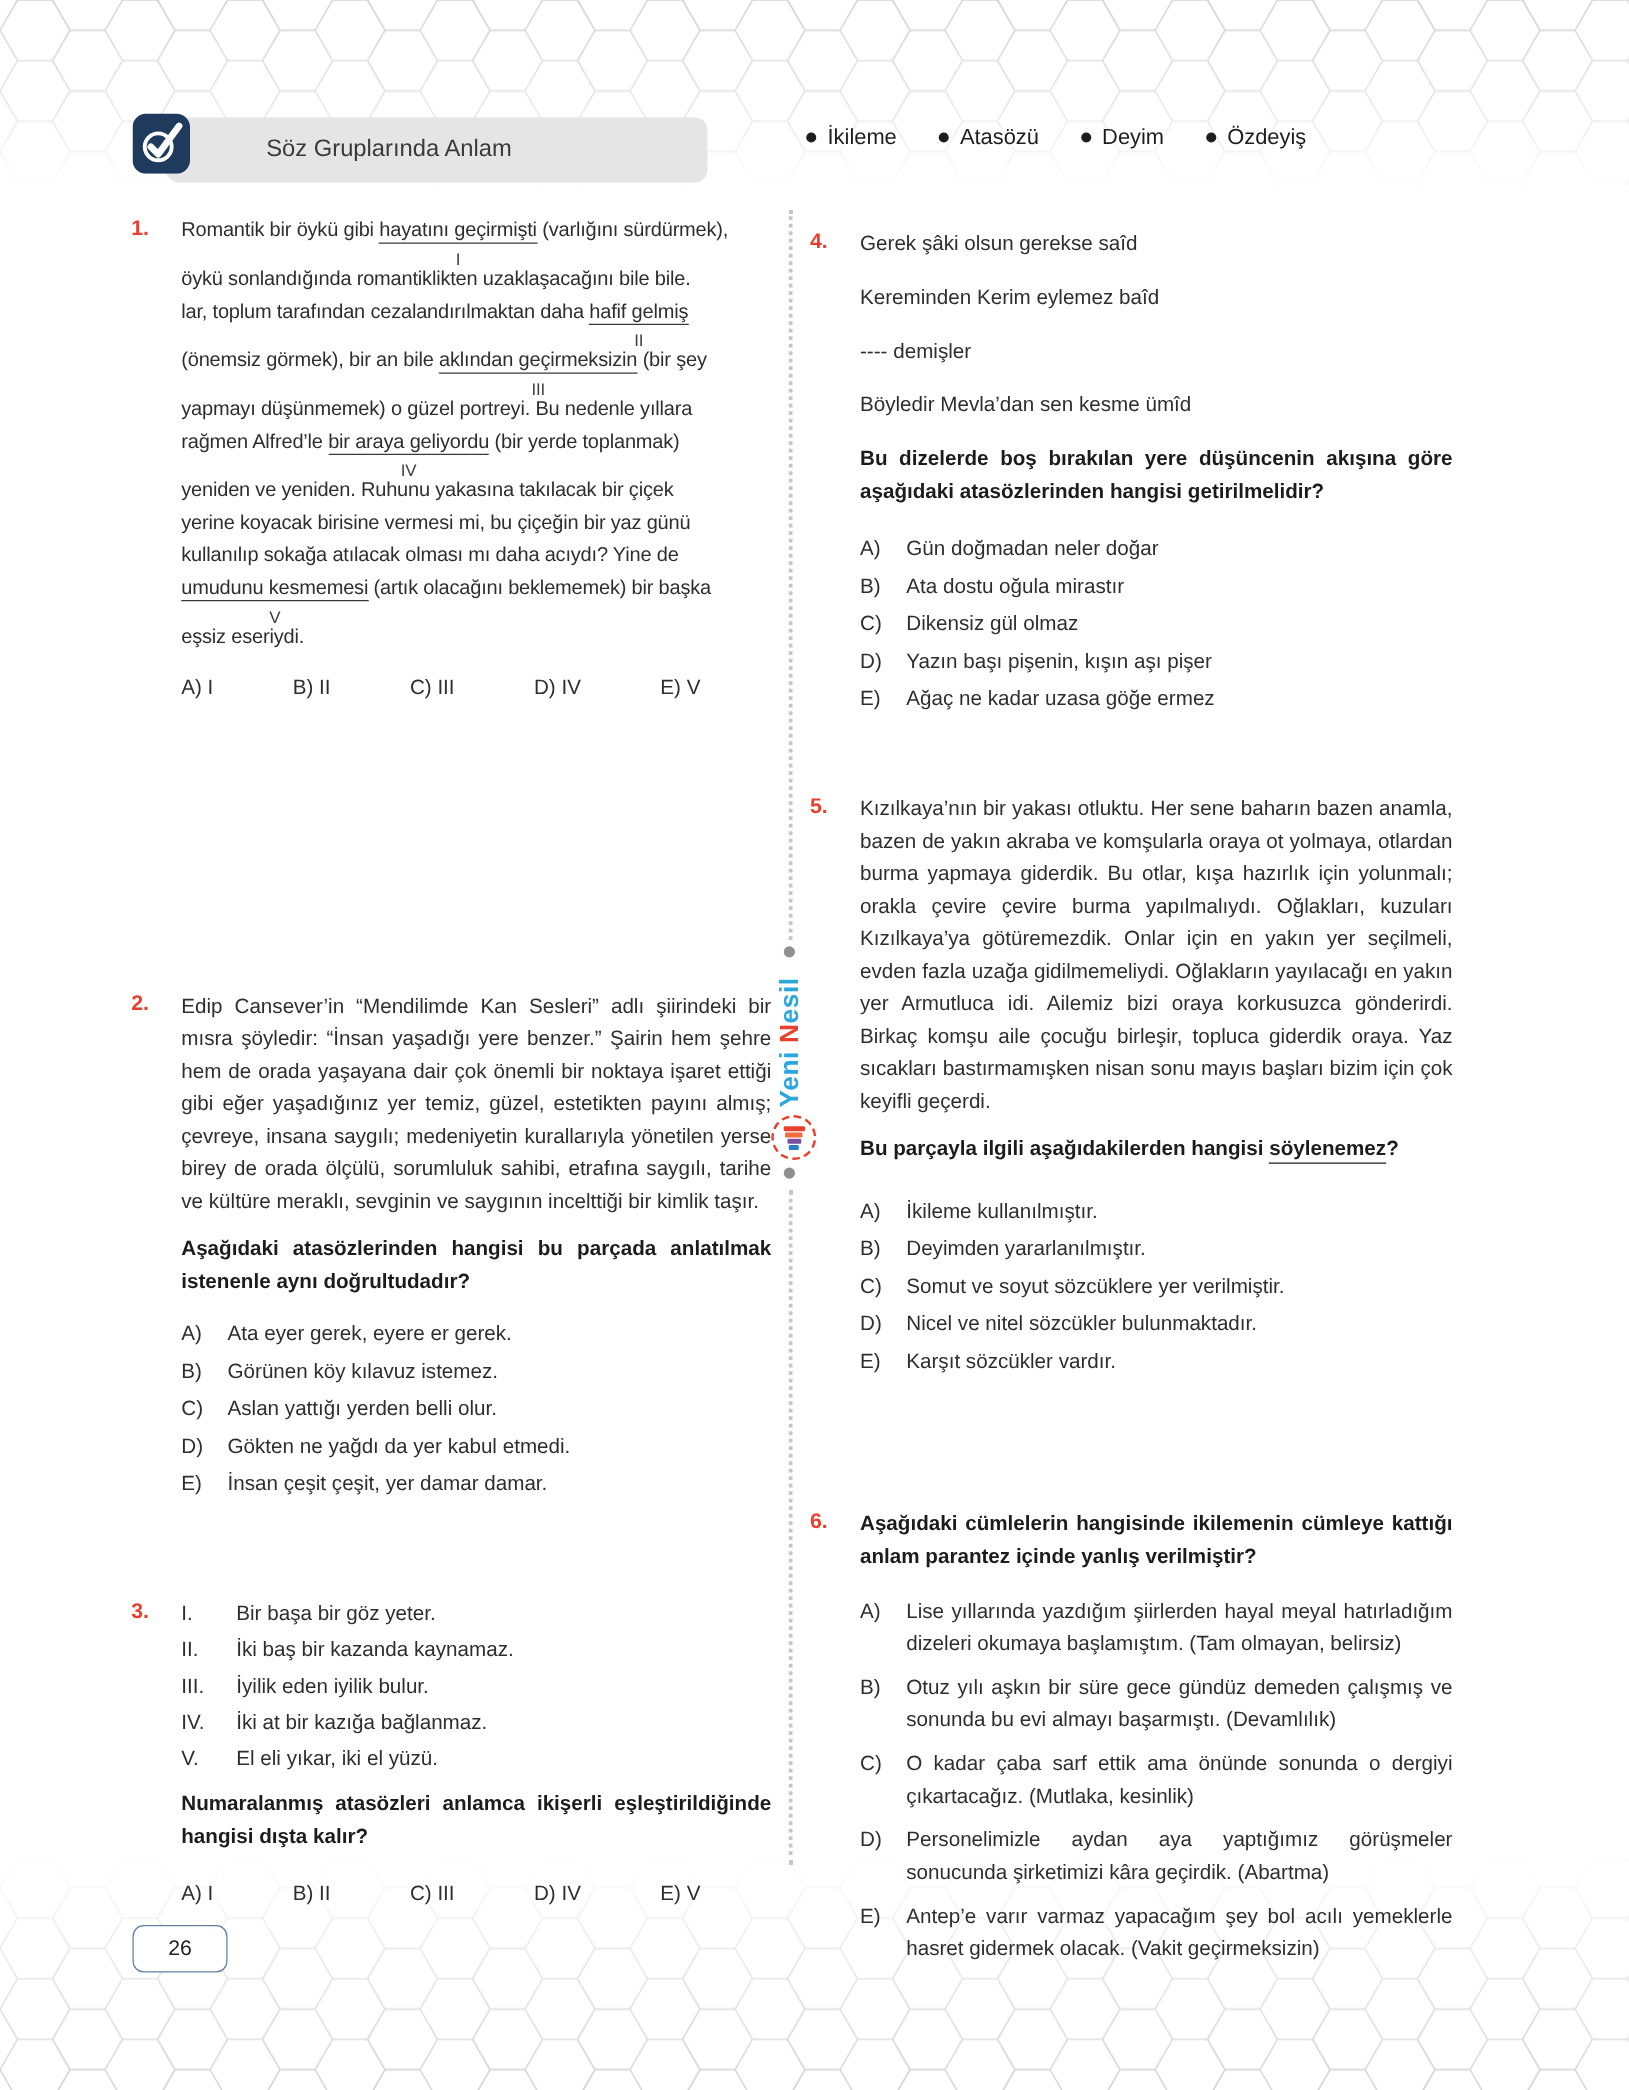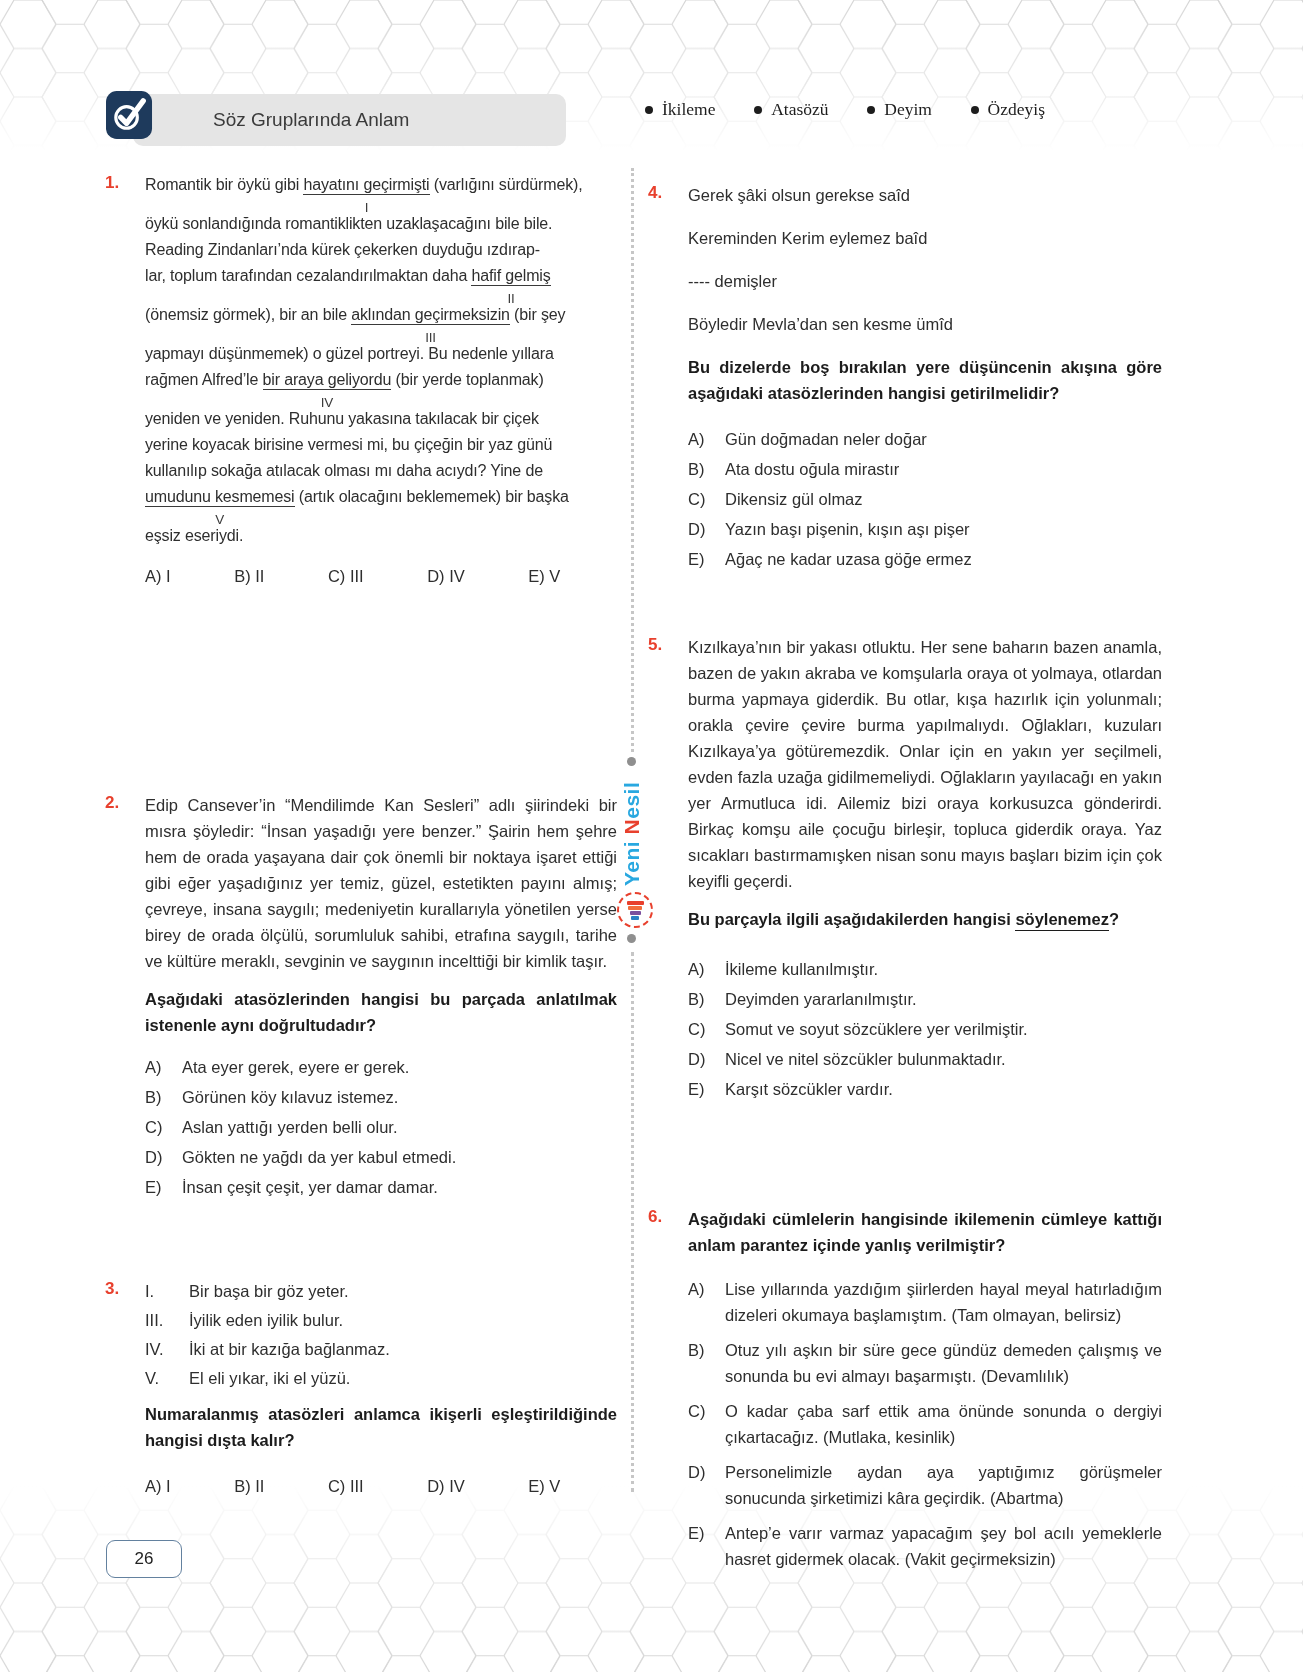--- a/index.html
+++ b/index.html
@@ -8,21 +8,21 @@
   svg.hexband{position:absolute;left:0;}
   .fade-top{position:absolute;left:0;top:0;width:1303px;height:152px;
             background:linear-gradient(to bottom,rgba(255,255,255,0) 0%,rgba(255,255,255,.45) 55%,#fff 100%);}
   .fade-bottom{position:absolute;left:0;top:1486px;width:1303px;height:186px;
             background:linear-gradient(to top,rgba(255,255,255,0) 0%,rgba(255,255,255,.45) 55%,#fff 100%);}
   
   .hdr-bar{position:absolute;left:133px;top:94px;width:433px;height:52px;background:#e5e5e5;
            border-radius:10px;display:flex;align-items:center;padding-left:80px;box-sizing:border-box;
            font-size:19px;color:#3a3a3a;}
   .hdr-logo{position:absolute;left:106px;top:90px;width:47px;height:49px;}
-  .topics{position:absolute;left:645px;top:99px;width:400px;display:flex;justify-content:space-between;font-family:Liberation Serif, serif;}
+  .topics{position:absolute;left:645px;top:99px;width:400px;display:flex;justify-content:space-between;}
   .topic{display:flex;align-items:center;font-size:17.5px;color:#1d1d1d;}
   .bullet{width:8px;height:8px;border-radius:50%;background:#1d1d1d;margin-right:9px;}
   
   .col{position:absolute;top:172px;}
   .col-left{left:105px;width:512px;}
   .col-right{left:648px;width:514px;}
   .q{position:absolute;display:flex;width:100%;}
   .qnum{width:40px;flex:none;font-weight:bold;font-size:17px;color:#e8402d;padding-top:1px;}
   .qbody{flex:1;font-size:16.5px;line-height:26px;}
   .jp{text-align:justify;}
@@ -130,21 +130,20 @@
   <div class="bigdot" style="left:627px;top:934px;"></div>
   <div class="dots" style="left:631px;top:952px;height:540px;"></div>
 
   <div class="col col-left">
 
     <div class="q" style="top:0">
       <div class="qnum">1.</div>
       <div class="qbody">
         <div class="l lm"><span>Romantik bir öykü gibi </span><span class="u"><span>hayatını geçirmişti</span><span class="mk">I</span></span><span> (varlığını sürdürmek),</span></div>
         <div class="l"><span>öykü sonlandığında romantiklikten uzaklaşacağını bile bile.</span></div>
-        <div class="l"><span>Reading Zindanları’nda kürek çekerken duyduğu ızdırap-</span></div>
         <div class="l lm"><span>lar, toplum tarafından cezalandırılmaktan daha </span><span class="u"><span>hafif gelmiş</span><span class="mk">II</span></span><span></span></div>
         <div class="l lm"><span>(önemsiz görmek), bir an bile </span><span class="u"><span>aklından geçirmeksizin</span><span class="mk">III</span></span><span> (bir şey</span></div>
         <div class="l"><span>yapmayı düşünmemek) o güzel portreyi. Bu nedenle yıllara</span></div>
         <div class="l lm"><span>rağmen Alfred’le </span><span class="u"><span>bir araya geliyordu</span><span class="mk">IV</span></span><span> (bir yerde toplanmak)</span></div>
         <div class="l"><span>yeniden ve yeniden. Ruhunu yakasına takılacak bir çiçek</span></div>
         <div class="l"><span>yerine koyacak birisine vermesi mi, bu çiçeğin bir yaz günü</span></div>
         <div class="l"><span>kullanılıp sokağa atılacak olması mı daha acıydı? Yine de</span></div>
         <div class="l lm"><span></span><span class="u"><span>umudunu kesmemesi</span><span class="mk">V</span></span><span> (artık olacağını beklememek) bir başka</span></div>
         <div class="l"><span>eşsiz eseriydi.</span></div>
         <div class="optrow">
@@ -189,20 +188,24 @@
 
     <div class="q" style="top:1106px">
       <div class="qnum">3.</div>
       <div class="qbody">
         <div>
           <div class="ritem">
               <span class="rlab">I.</span>
               <span>Bir başa bir göz yeter.</span>
             </div>
           <div class="ritem">
+              <span class="rlab">II.</span>
+              <span>İki baş bir kazanda kaynamaz.</span>
+            </div>
+          <div class="ritem">
               <span class="rlab">III.</span>
               <span>İyilik eden iyilik bulur.</span>
             </div>
           <div class="ritem">
               <span class="rlab">IV.</span>
               <span>İki at bir kazığa bağlanmaz.</span>
             </div>
           <div class="ritem">
               <span class="rlab">V.</span>
               <span>El eli yıkar, iki el yüzü.</span>

